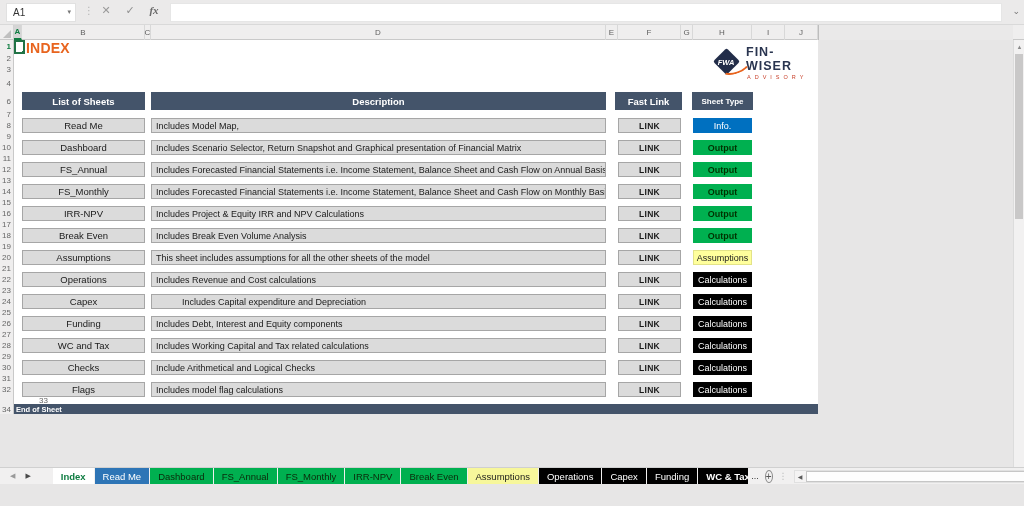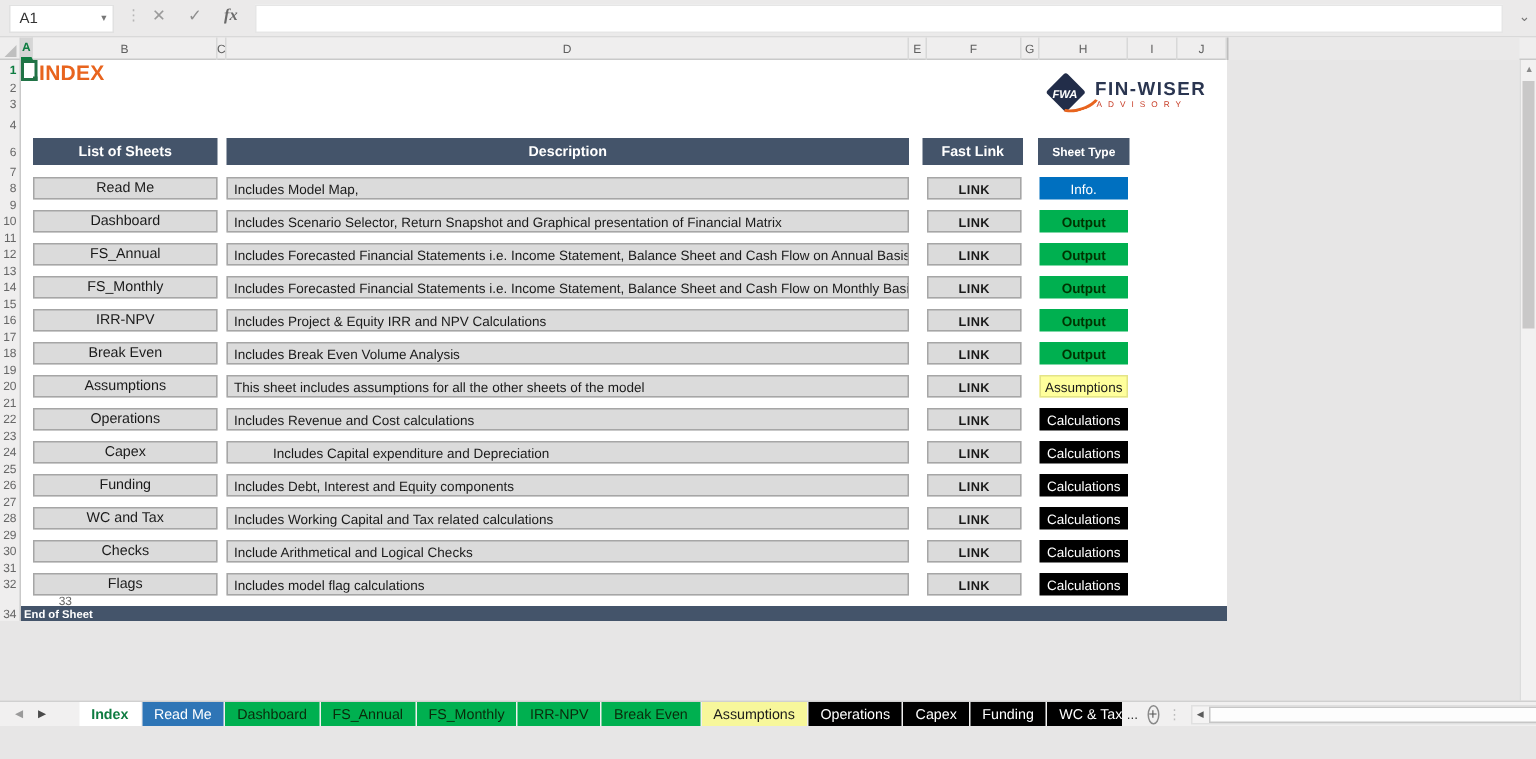--- a/index.html
+++ b/index.html
@@ -31,21 +31,21 @@
   
   .sheet { position:absolute; left:14px; top:40px; width:804px; height:374px; background:#fff; }
   .gutter-bg { position:absolute; left:0; top:40px; width:14px; height:374px; background:#EFEEEE; border-right:1px solid #C9C9C9; }
   .rownum { position:absolute; left:0; width:13px; text-align:right; padding-right:2px; font-size:8px; color:#666; display:flex; align-items:center; justify-content:flex-end; }
   .rownum.sel { color:#0E7C41; font-weight:bold; }
   .sel-cell { position:absolute; left:14px; top:40px; width:11px; height:14px; border:2px solid #217346; background:#fff; }
   .sel-cell .handle { position:absolute; right:-2px; bottom:-2px; width:3px; height:3px; background:#217346; }
   .sheet-title { position:absolute; left:26px; top:40px; font-size:14px; font-weight:bold; color:#E8641E; letter-spacing:.2px; }
   
   .logo { position:absolute; left:694px; top:44px; width:120px; height:36px; display:flex; align-items:center; }
-  .logo-diamond { position:relative; width:24px; height:24px; margin-left:4px; flex:0 0 auto; }
+  .logo-diamond { position:relative; width:24px; height:24px; margin-left:20px; flex:0 0 auto; }
   .logo-diamond .dsq { position:absolute; left:3px; top:2px; width:19px; height:19px; background:#222D49; transform:rotate(45deg); border-radius:2px; }
   .logo-diamond .abbr { position:absolute; left:0; top:8px; width:24px; text-align:center; color:#fff; font-size:7.5px; font-weight:bold; font-style:italic; z-index:2; }
   .logo-swoosh { position:absolute; left:6px; top:8px; width:30px; height:16px; border:2px solid transparent; border-bottom:2px solid #E8641E; border-radius:50%; transform:rotate(-18deg); z-index:3; }
   .logo-text { margin-left:8px; display:flex; flex-direction:column; }
   .logo-name { font-size:12.5px; font-weight:bold; color:#2A3550; letter-spacing:1px; }
   .logo-tag { font-size:5.5px; letter-spacing:4px; color:#C8402A; margin-top:1px; padding-left:1px; }
   
   .thead { position:absolute; top:92px; height:18px; background:#44546A; color:#fff; font-weight:bold; font-size:9.5px; display:flex; align-items:center; justify-content:center; }
   .thead.small { font-size:8px; }
   .cellbox { position:absolute; height:15px; background:#DBDBDB; border:1px solid #A6A6A6; font-size:9.5px; color:#1a1a1a; display:flex; align-items:center; overflow:hidden; white-space:nowrap; }
@@ -69,21 +69,21 @@
   .tab-nav { display:flex; align-items:center; gap:10px; padding:0 8px 0 10px; }
   .tab-arrow { font-size:7px; color:#9a9a9a; }
   .tab-arrow.en { color:#4a4a4a; }
   .tabs { display:flex; align-items:stretch; gap:1px; margin-left:14px; }
   .tab { display:flex; align-items:center; padding:0 8px; font-size:9.5px; white-space:nowrap; cursor:pointer; }
   .tab-active { background:#fff; color:#0E7C41; font-weight:bold; }
   .tab-blue { background:#2E75B6; color:#fff; }
   .tab-green { background:#00B050; color:#0a2a0a; }
   .tab-yellow { background:#F7F79B; color:#1a1a1a; }
   .tab-black { background:#000; color:#fff; }
-  .tab.trunc { max-width:50px; overflow:hidden; }
+  .tab.trunc { max-width:50px; overflow:hidden;font-weight:bold; }
   .tab-dots { display:flex; align-items:center; font-size:9px; color:#333; margin-left:3px; }
   .newsheet { width:13px; height:13px; border:1px solid #8a8a8a; border-radius:50%; color:#555; font-size:10px; line-height:11px; text-align:center; align-self:center; margin-left:6px; }
   .tab-sep { display:flex; align-items:center; color:#bbb; font-size:9px; margin-left:6px; }
   .hscroll { position:relative; align-self:center; margin-left:6px; width:262px; height:13px; background:#F4F3F3; border:1px solid #E0E0E0; display:flex; align-items:center; }
   .hs-arrow { width:11px; text-align:center; font-size:6px; color:#5a5a5a; }
   .hs-thumb { height:11px; width:224px; background:#FDFDFD; border:1px solid #C6C6C6; }
   
   .statusbar { position:absolute; left:0; top:484px; width:1024px; height:22px; background:#F1F0F0; border-top:1px solid #D8D8D8; display:flex; align-items:center;margin-top:32px; }
   .sb-left { display:flex; align-items:center; gap:14px; padding-left:8px; }
   .sb-acc { display:flex; align-items:center; gap:4px; font-size:9px; color:#444; }

